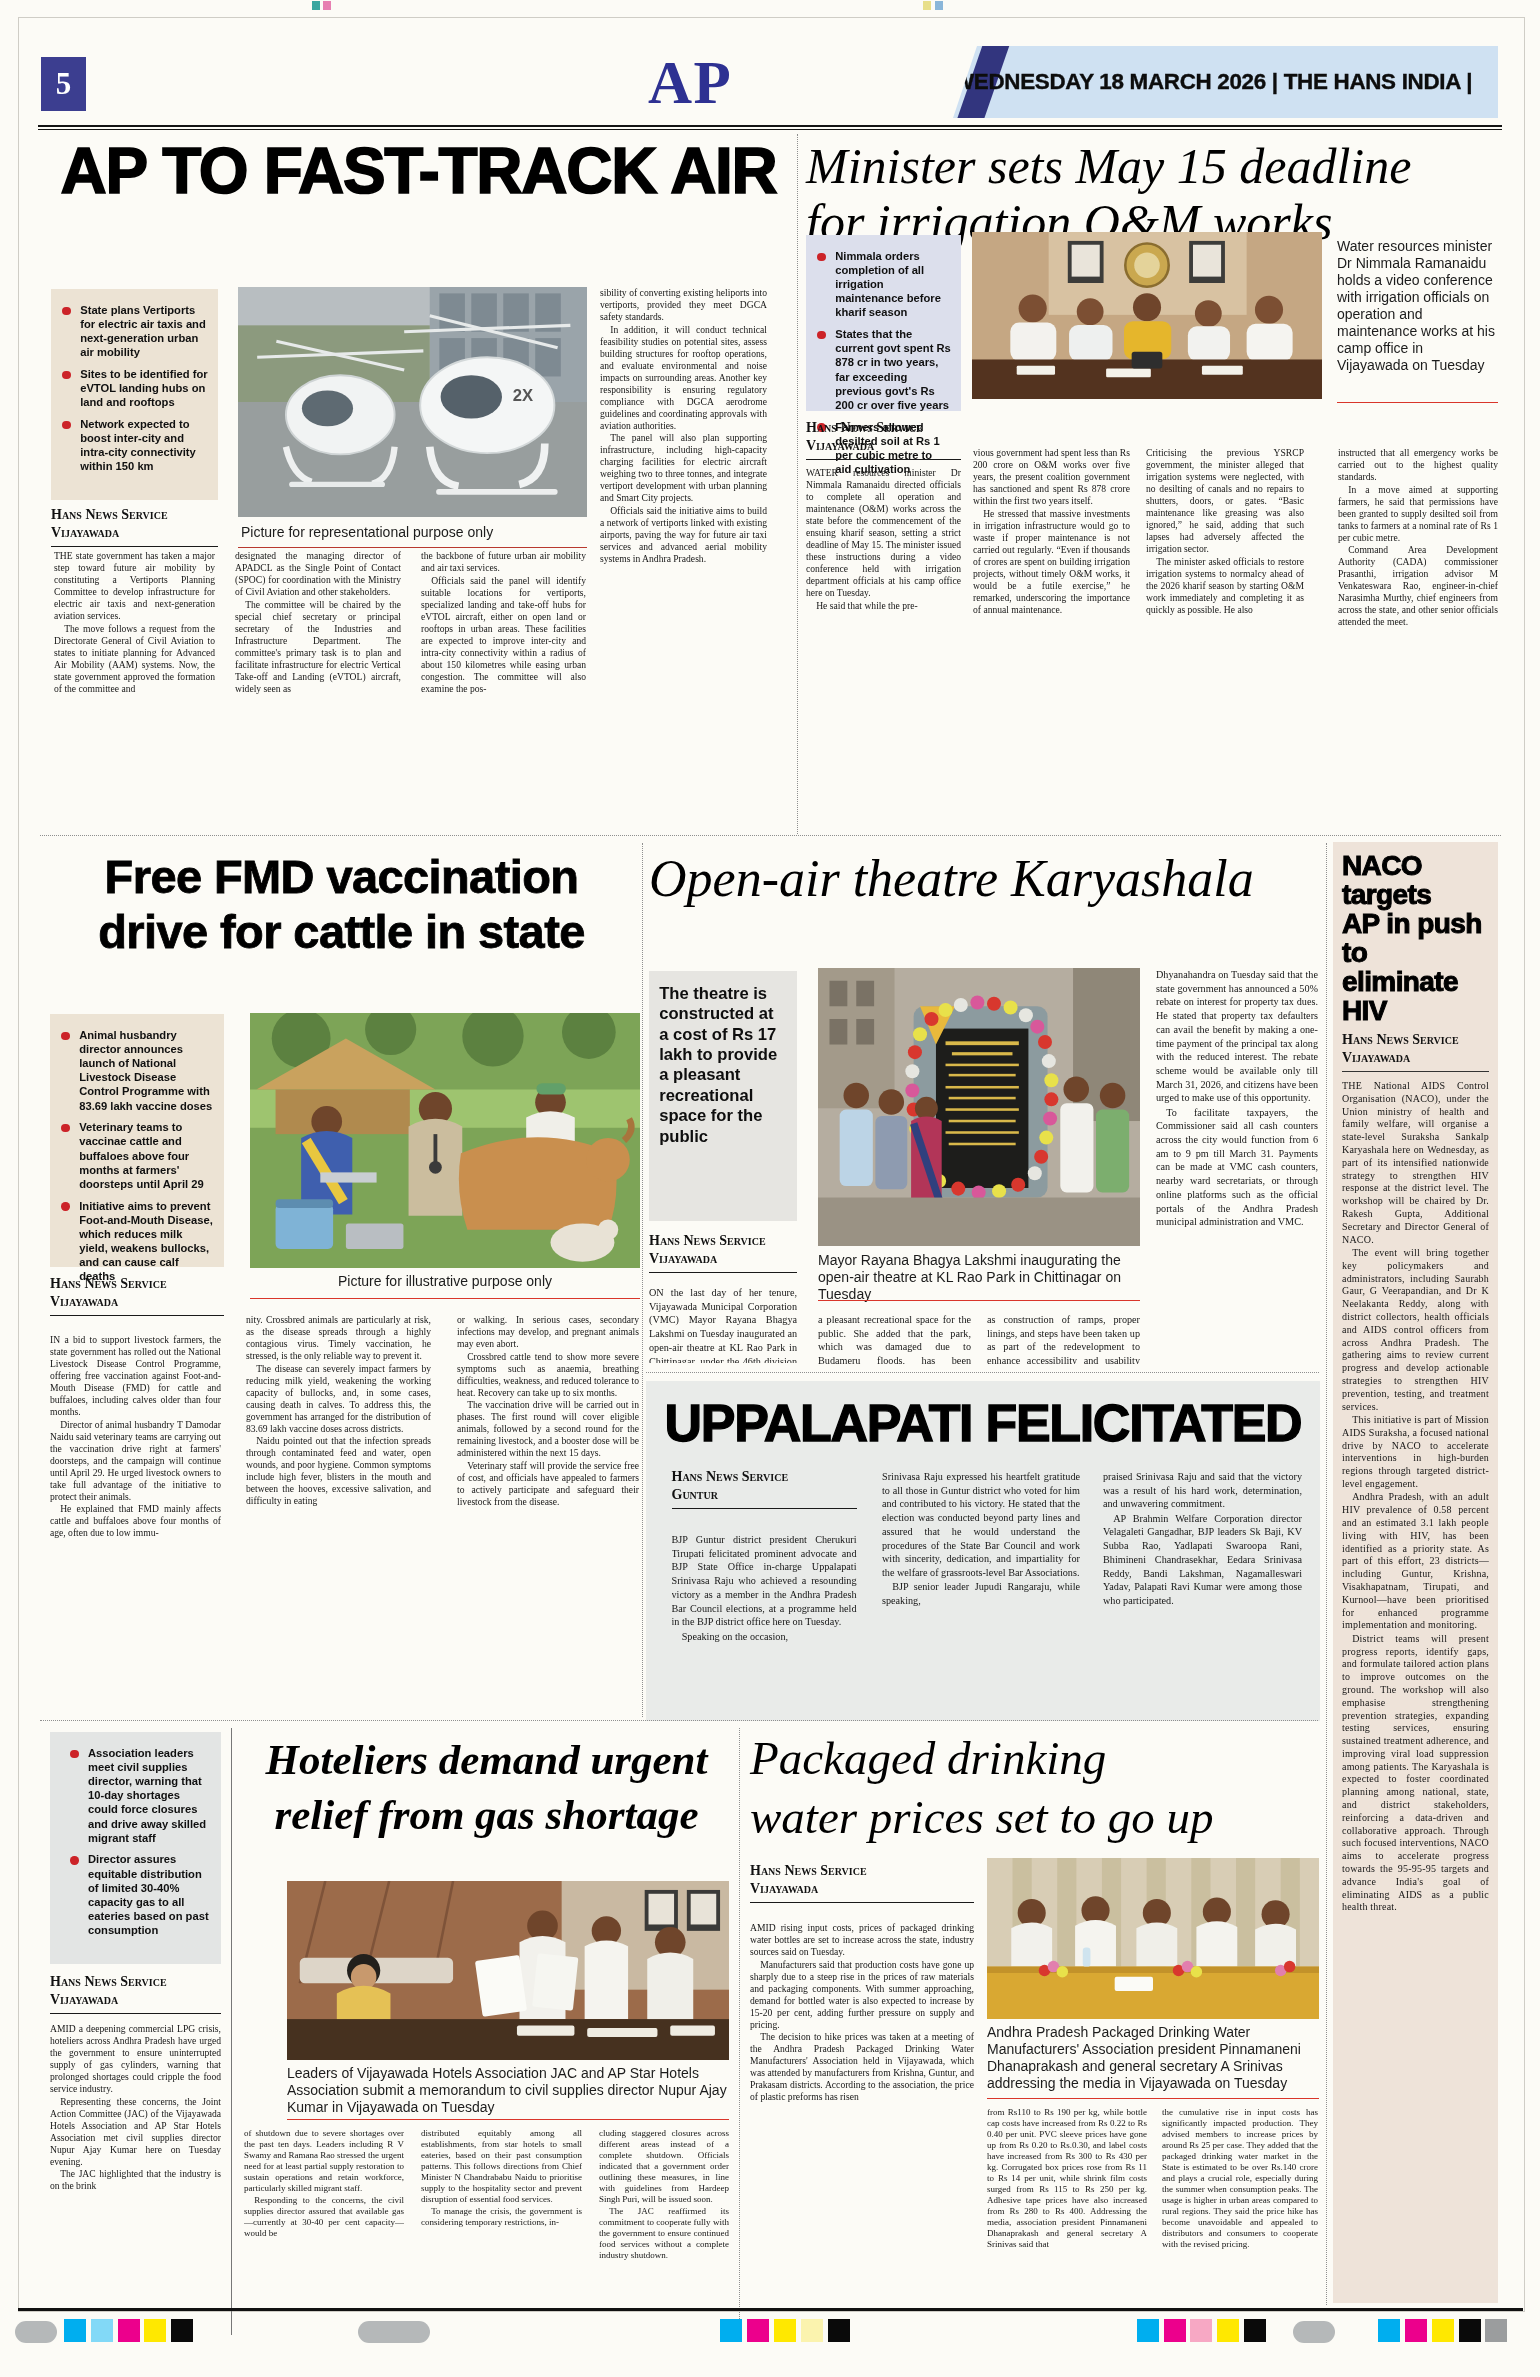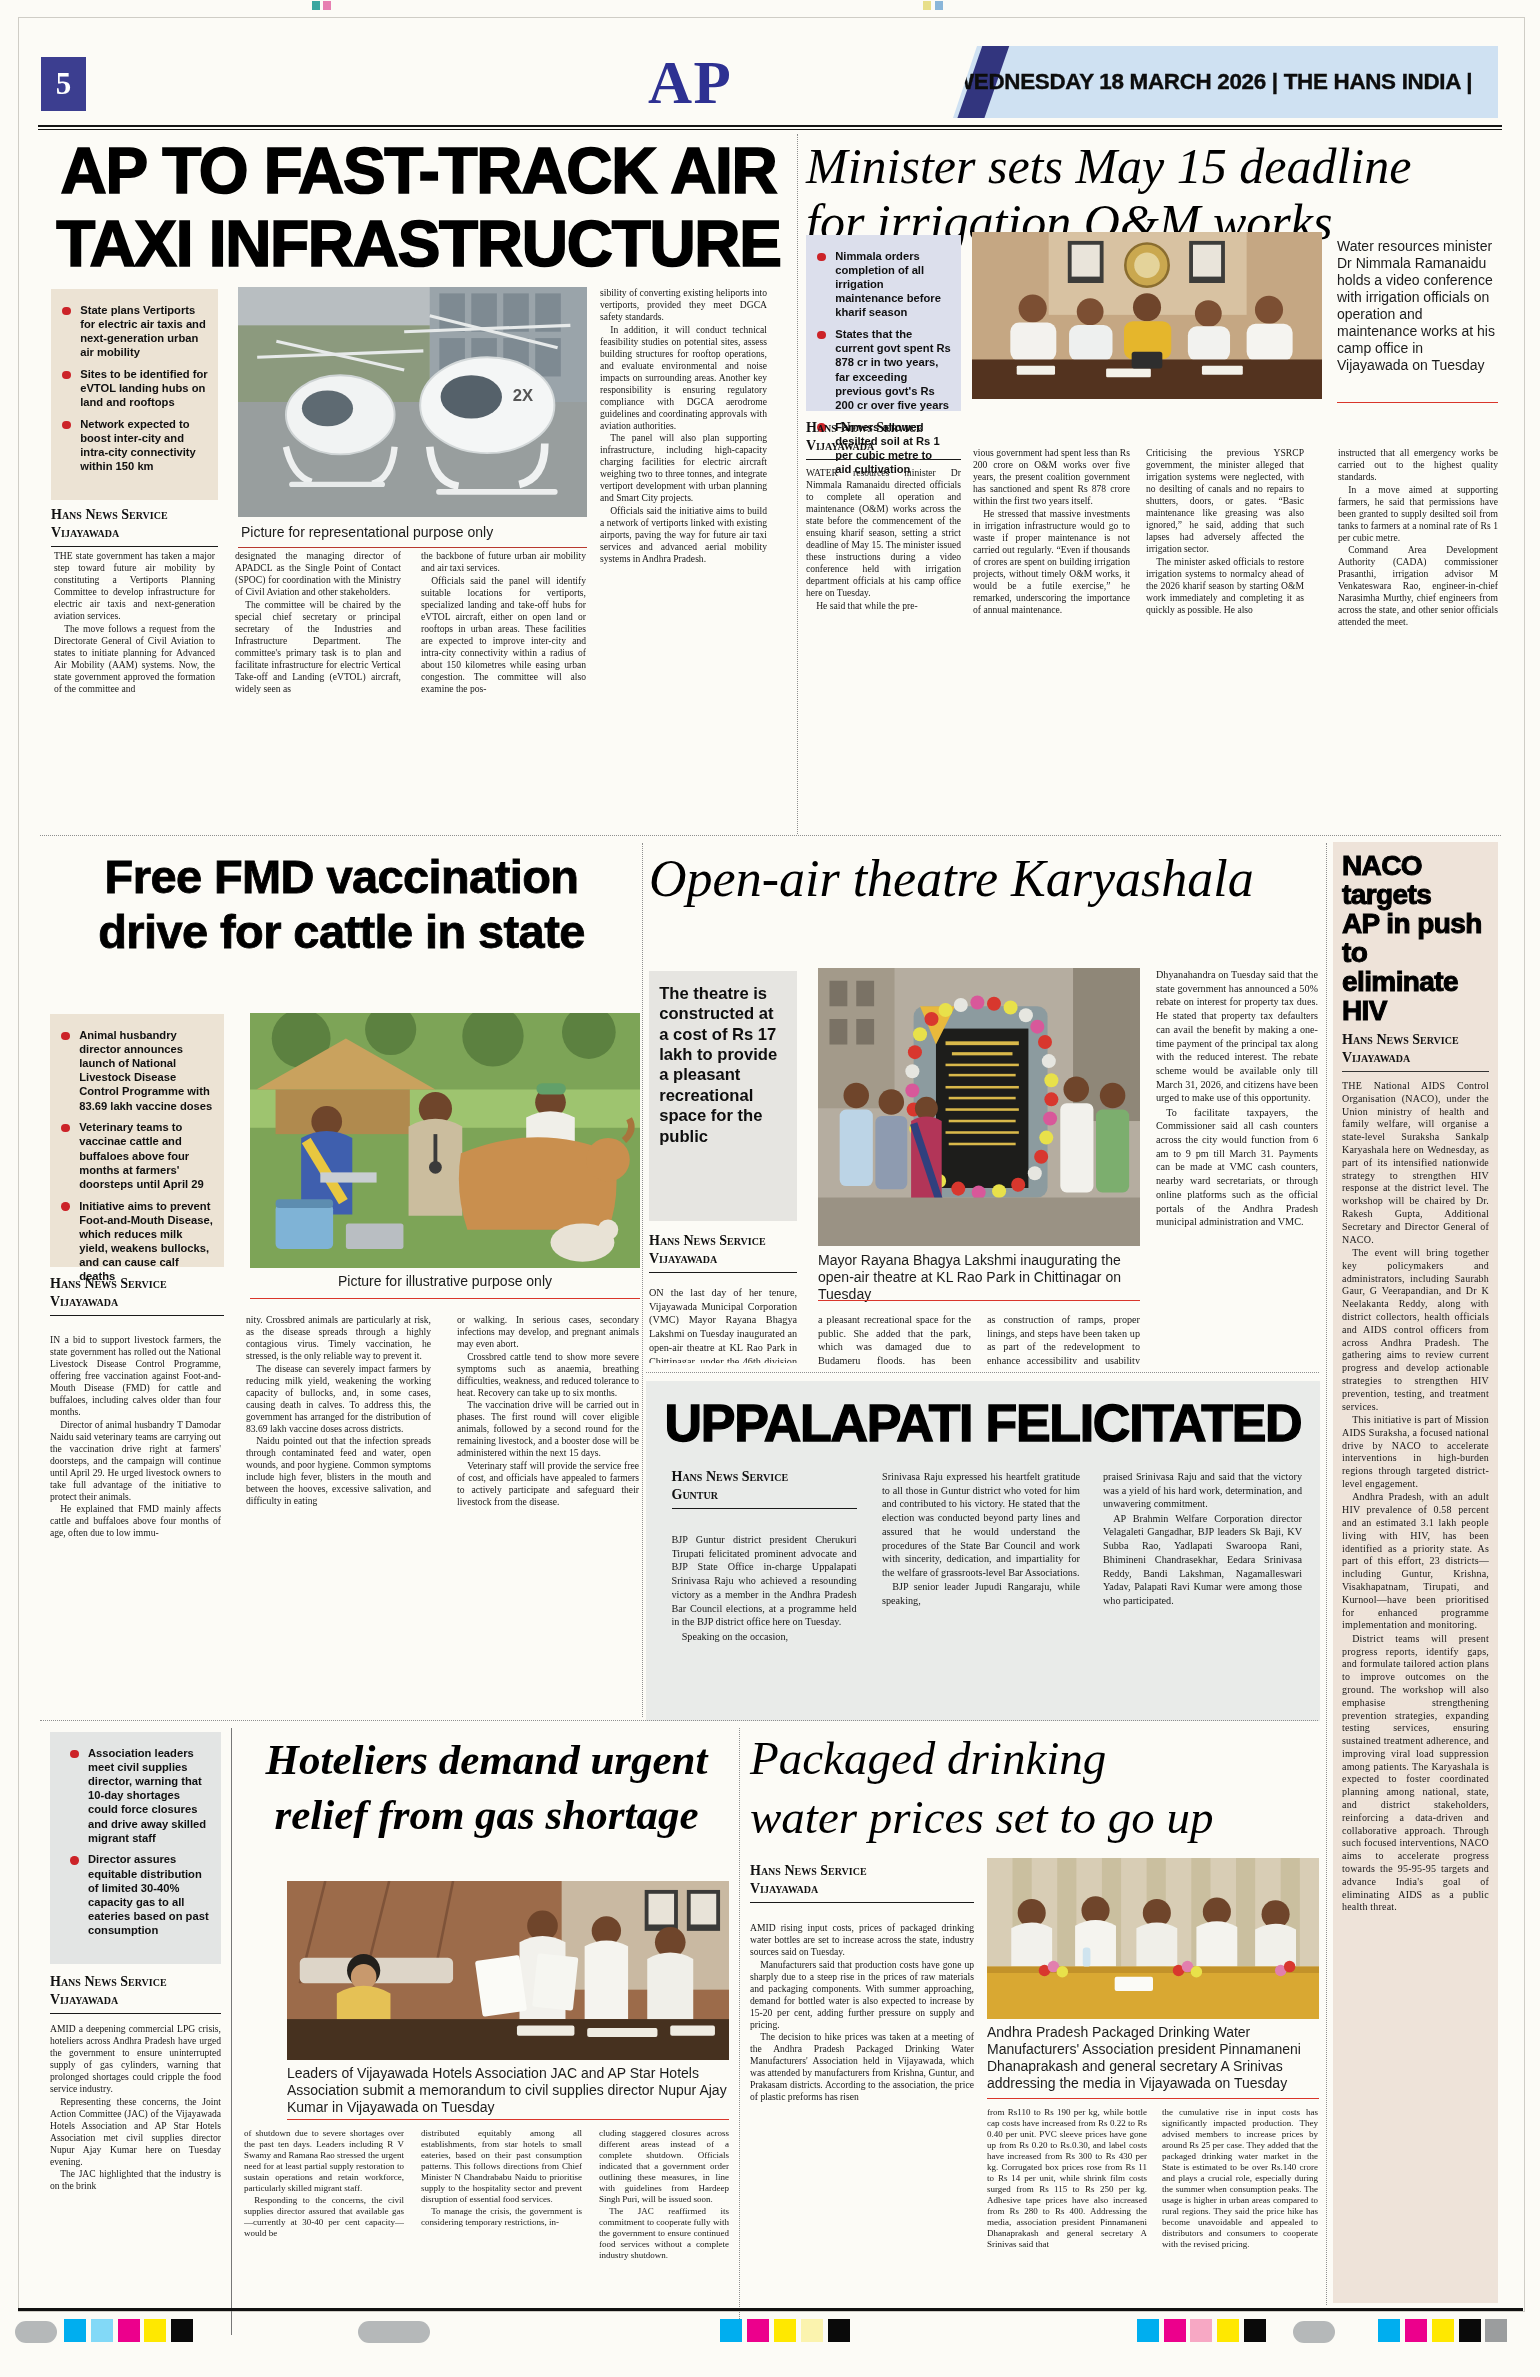--- a/index.html
+++ b/index.html
@@ -61,21 +61,20 @@
   <div class="abs pagenum" style="left:41px;top:57px;width:45px;height:54px;">5</div>
   <div class="abs section-ap" style="left:594px;top:51px;width:192px;">AP</div>
   <div class="abs banner" style="left:953px;top:46px;width:545px;height:72px;">
     <div class="banner-stripe"></div>
     <div class="banner-text">WEDNESDAY 18 MARCH 2026 | THE HANS INDIA | VIJAYAWADA</div>
   </div>
   <div class="abs header-rule" style="left:38px;top:125px;width:1464px;"></div>
 
   <div class="abs hl-sans" style="left:40px;top:135px;width:757px;font-size:64px;line-height:73px;">
     <div>AP TO FAST-TRACK AIR</div>
-    <div>TAXI INFRASTRUCTURE</div>
   </div>
   <div class="abs bullet-box" style="left:51px;top:289px;width:167px;height:211px;background:#ece3d4;">
     <ul class="bullets">
         <li>State plans Vertiports for electric air taxis and next-generation urban air mobility</li>
         <li>Sites to be identified for eVTOL landing hubs on land and rooftops</li>
         <li>Network expected to boost inter-city and intra-city connectivity within 150 km</li>
       </ul>
   </div>
   <div class="abs byline" style="left:51px;top:506px;width:167px;">
     <div>Hans News Service</div>
@@ -409,21 +408,21 @@
     </div>
     <div class="bcol bcol-lg" style="position:absolute;left:25.5px;top:152px;width:185px;height:174px;">
         <p>BJP Guntur district president Cherukuri Tirupati felicitated prominent advocate and BJP State Office in-charge Uppalapati Srinivasa Raju who achieved a resounding victory as a member in the Andhra Pradesh Bar Council elections, at a programme held in the BJP district office here on Tuesday.</p>
         <p>Speaking on the occasion,</p>
       </div>
     <div class="bcol bcol-lg" style="position:absolute;left:236px;top:89px;width:198px;height:236px;">
         <p>Srinivasa Raju expressed his heartfelt gratitude to all those in Guntur district who voted for him and contributed to his victory. He stated that the election was conducted beyond party lines and assured that he would understand the procedures of the State Bar Council and work with sincerity, dedication, and impartiality for the welfare of grassroots-level Bar Associations.</p>
         <p>BJP senior leader Jupudi Rangaraju, while speaking,</p>
       </div>
     <div class="bcol bcol-lg" style="position:absolute;left:457px;top:89px;width:199px;height:236px;">
-        <p>praised Srinivasa Raju and said that the victory was a yield of his hard work, determination, and unwavering commitment.</p>
+        <p>praised Srinivasa Raju and said that the victory was a result of his hard work, determination, and unwavering commitment.</p>
         <p>AP Brahmin Welfare Corporation director Velagaleti Gangadhar, BJP leaders Sk Baji, KV Subba Rao, Yadlapati Swaroopa Rani, Bhimineni Chandrasekhar, Eedara Srinivasa Reddy, Bandi Lakshman, Nagamalleswari Yadav, Palapati Ravi Kumar were among those who participated.</p>
       </div>
   </div>
 
   <div class="abs v-dotted" style="left:1326px;top:843px;height:1462px;"></div>
   <div class="abs" style="left:1333px;top:842px;width:165px;height:1461px;background:#eee3d9;padding:9px 9px;box-sizing:border-box;">
     <div style="font-family:'Liberation Sans',sans-serif;font-weight:bold;font-size:28px;line-height:29px;color:#000;-webkit-text-stroke:1px #000;letter-spacing:-0.6px;">
       <div>NACO targets</div>
       <div>AP in push to</div>
       <div>eliminate HIV</div>

